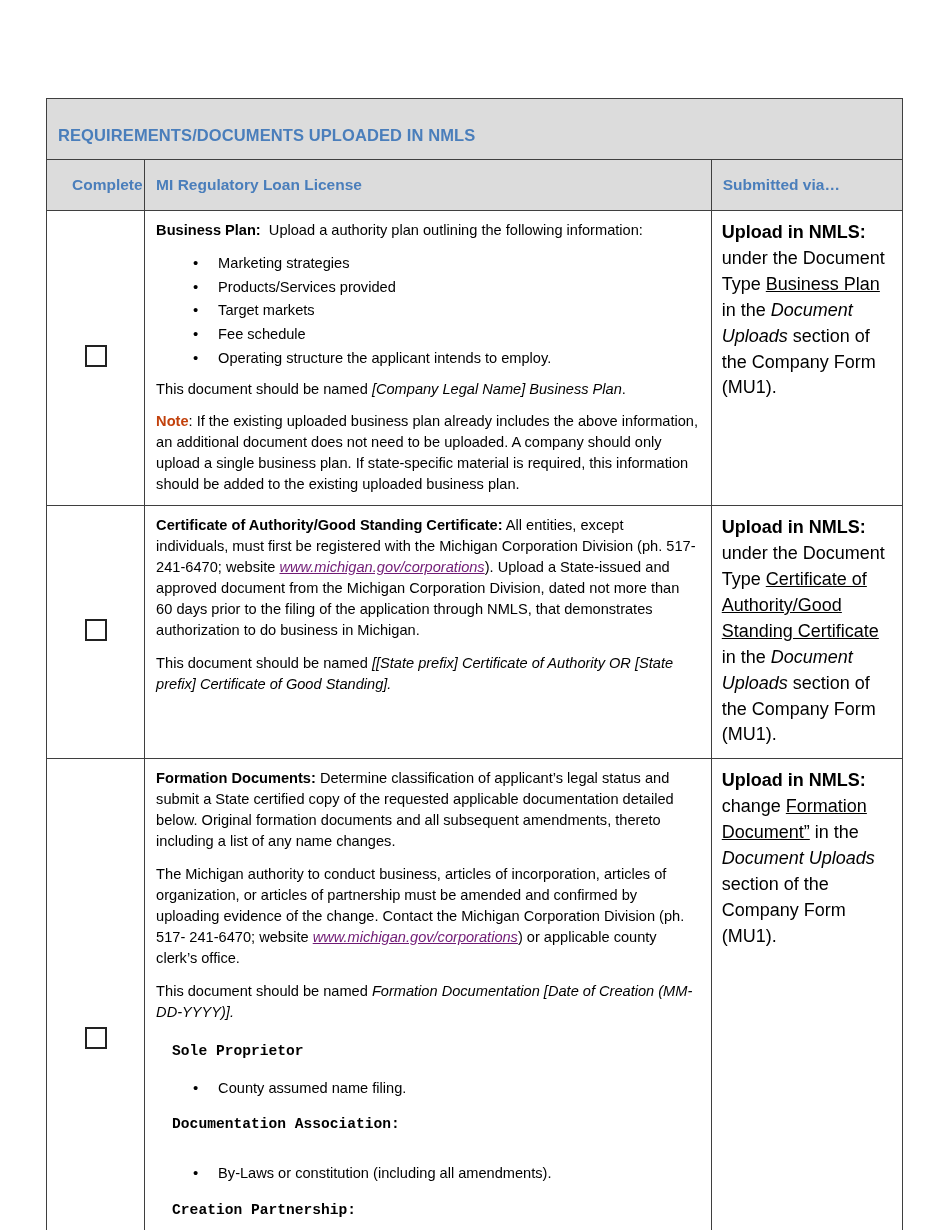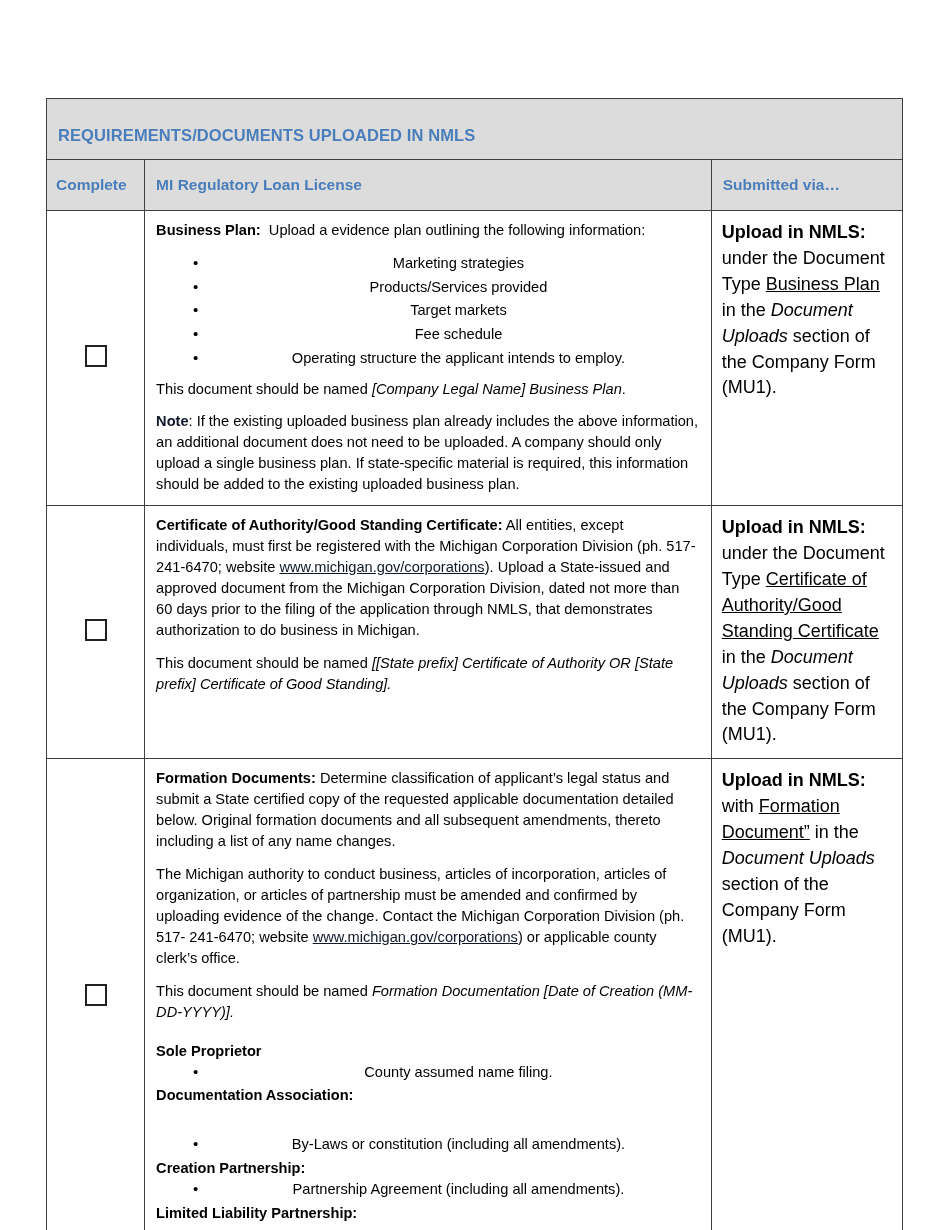--- a/index.html
+++ b/index.html
@@ -57,21 +57,21 @@
     height: 50px;
     vertical-align: middle !important;
   }
   .col-head .head-text {
     color: #4a7ebb;
     font-weight: bold;
     font-size: 15.5px;
     padding-left: 11px;
     display: block;
   }
-  .col-head.complete .head-text { padding-left: 9px; }
+  .col-head.complete .head-text { padding-left: 9px; margin-left: 16px; }
 
   .c-complete { width: 98px; }
   .c-desc     { width: 566px; }
   .c-via      { width: 191px; }
 
   
   .cell-complete {
     text-align: center;
     vertical-align: middle !important;
   }
@@ -94,49 +94,50 @@
     font-size: 18px;
     line-height: 1.44;
   }
 
   .p { margin: 0 0 12px 0; }
   .p:last-child { margin-bottom: 0; }
 
   .b  { font-weight: bold; }
   .i  { font-style: italic; }
   .u  { text-decoration: underline; }
-  .note-lbl { color: #0f172a; font-weight: bold; text-align: right; }
+  .note-lbl { color: #c2410c; font-weight: bold; text-align: right; }
   .link {
-    color: #0f172a;
+    color: #701a75;
     text-decoration: underline;
+    font-style: italic;
   }
 
   ul.bullets {
     margin: 0 0 10px 0;
     padding: 0 0 0 62px;
     list-style: none;
-    text-align: center;
   }
   ul.bullets li {
     position: relative;
     margin: 0 0 3px 0;
     line-height: 1.42;
   }
   ul.bullets li:before {
     content: "\2022";
     position: absolute;
     left: -25px;
     top: -1px;
     font-size: 15px;
   }
 
   .sub-head {
     font-weight: bold;
-    margin: 0;
+    margin: 16px;
     line-height: 1.44;
+    font-family: Liberation Mono, monospace;
   }
 
   
   .footer {
     position: absolute;
     left: 130px;
     top: 1153px;
     width: 684px;
     display: flex;
     justify-content: space-between;
@@ -173,21 +174,21 @@
       <td class="col-head">
         <span class="head-text">Submitted via…</span>
       </td>
     </tr>
 
     <tr>
       <td class="cell-complete">
         <span class="checkbox"></span>
       </td>
       <td class="cell-desc">
-        <p class="p"><span class="b">Business Plan:</span>&nbsp; <span>Upload a evidence plan outlining the following information:</span></p>
+        <p class="p"><span class="b">Business Plan:</span>&nbsp; <span>Upload a authority plan outlining the following information:</span></p>
         <ul class="bullets">
           <li>Marketing strategies</li>
           <li>Products/Services provided</li>
           <li>Target markets</li>
           <li>Fee schedule</li>
           <li>Operating structure the applicant intends to employ.</li>
         </ul>
         <p class="p"><span>This document should be named </span><span class="i">[Company Legal Name] Business Plan</span><span>.</span></p>
         <p class="p"><span class="note-lbl">Note</span><span>: If the existing uploaded business plan already includes the above information, an additional document does not need to be uploaded. A company should only upload a single business plan. If state-specific material is required, this information should be added to the existing uploaded business plan.</span></p>
       </td>
@@ -226,20 +227,20 @@
         <ul class="bullets" style="margin-bottom:0;margin-top:28px;">
           <li>By-Laws or constitution (including all amendments).</li>
         </ul>
         <p class="sub-head">Creation Partnership:</p>
         <ul class="bullets" style="margin-bottom:0;">
           <li>Partnership Agreement (including all amendments).</li>
         </ul>
         <p class="sub-head">Limited Liability Partnership:</p>
       </td>
       <td class="cell-via">
-        <p class="p"><span class="b">Upload in NMLS:</span><span> with </span><span class="u">Formation Document”</span><span> in the </span><span class="i">Document Uploads</span><span> section of the Company Form (MU1).</span></p>
+        <p class="p"><span class="b">Upload in NMLS:</span><span> change </span><span class="u">Formation Document”</span><span> in the </span><span class="i">Document Uploads</span><span> section of the Company Form (MU1).</span></p>
       </td>
     </tr>
   </tbody>
     </table>
 
 
 </div>
 
 </body></html>

